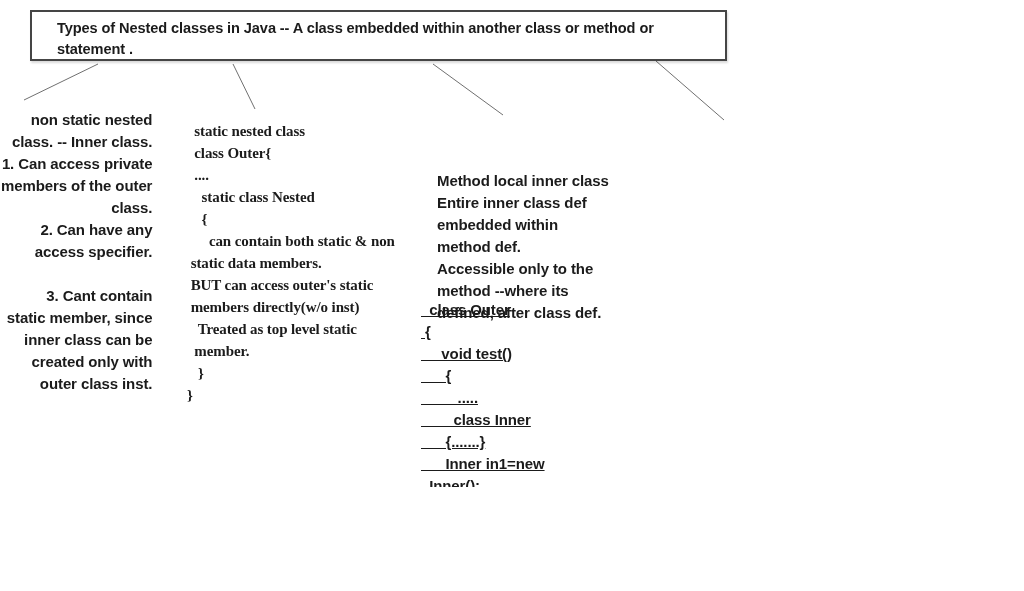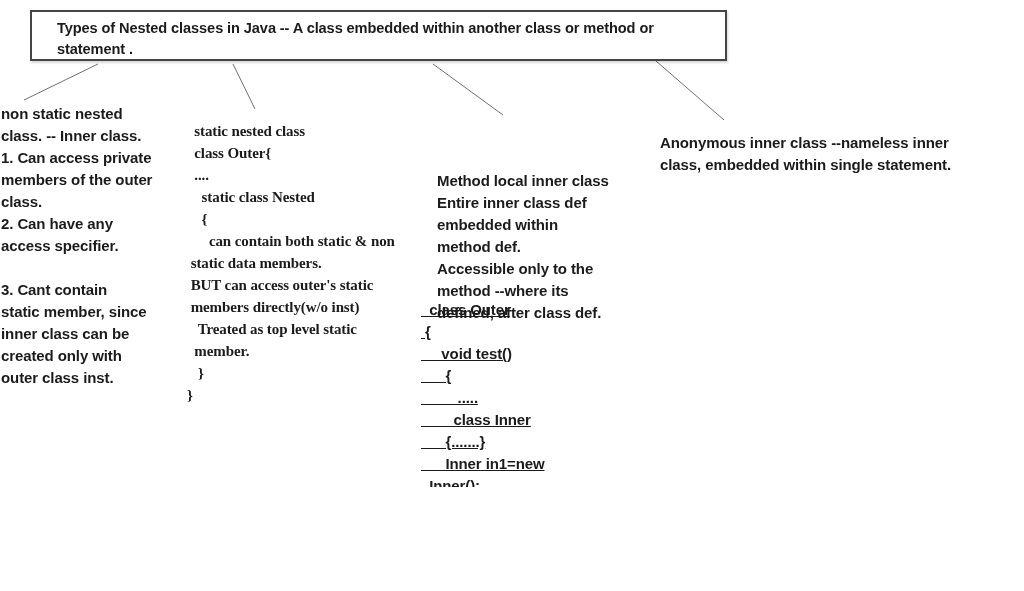--- a/index.html
+++ b/index.html
@@ -44,21 +44,21 @@
     letter-spacing: -0.1px;
     white-space: pre;
   }
   .block {
     position: absolute;
     font-size: 15px;
     line-height: 22px;
     white-space: pre;
     letter-spacing: -0.1px;
   }
-  .b1 { left: 1px;   top: 103px; }
+  .b1 { left: 1px;   top: 109px; text-align: right; }
   .b2 { left: 187px; top: 120px; font-family: Liberation Serif, serif; }
   .b3a { left: 437px; top: 139px; margin-top: 31px; }
   .b3b { left: 421px; top: 299px; text-decoration: underline; }
   .b4 { left: 660px; top: 132px; }
 </style>
 </head>
 <body>
 
 <div class="stage">
 
@@ -115,16 +115,14 @@
      void test()
       {
          .....
         class Inner
       {.......}
       Inner in1=new
   Inner();
      }
 }</div>
 
-  <div class="block b4">Anonymous inner class --nameless inner
-class, embedded within single statement.</div>
 
 </div>
 
 </body></html>

